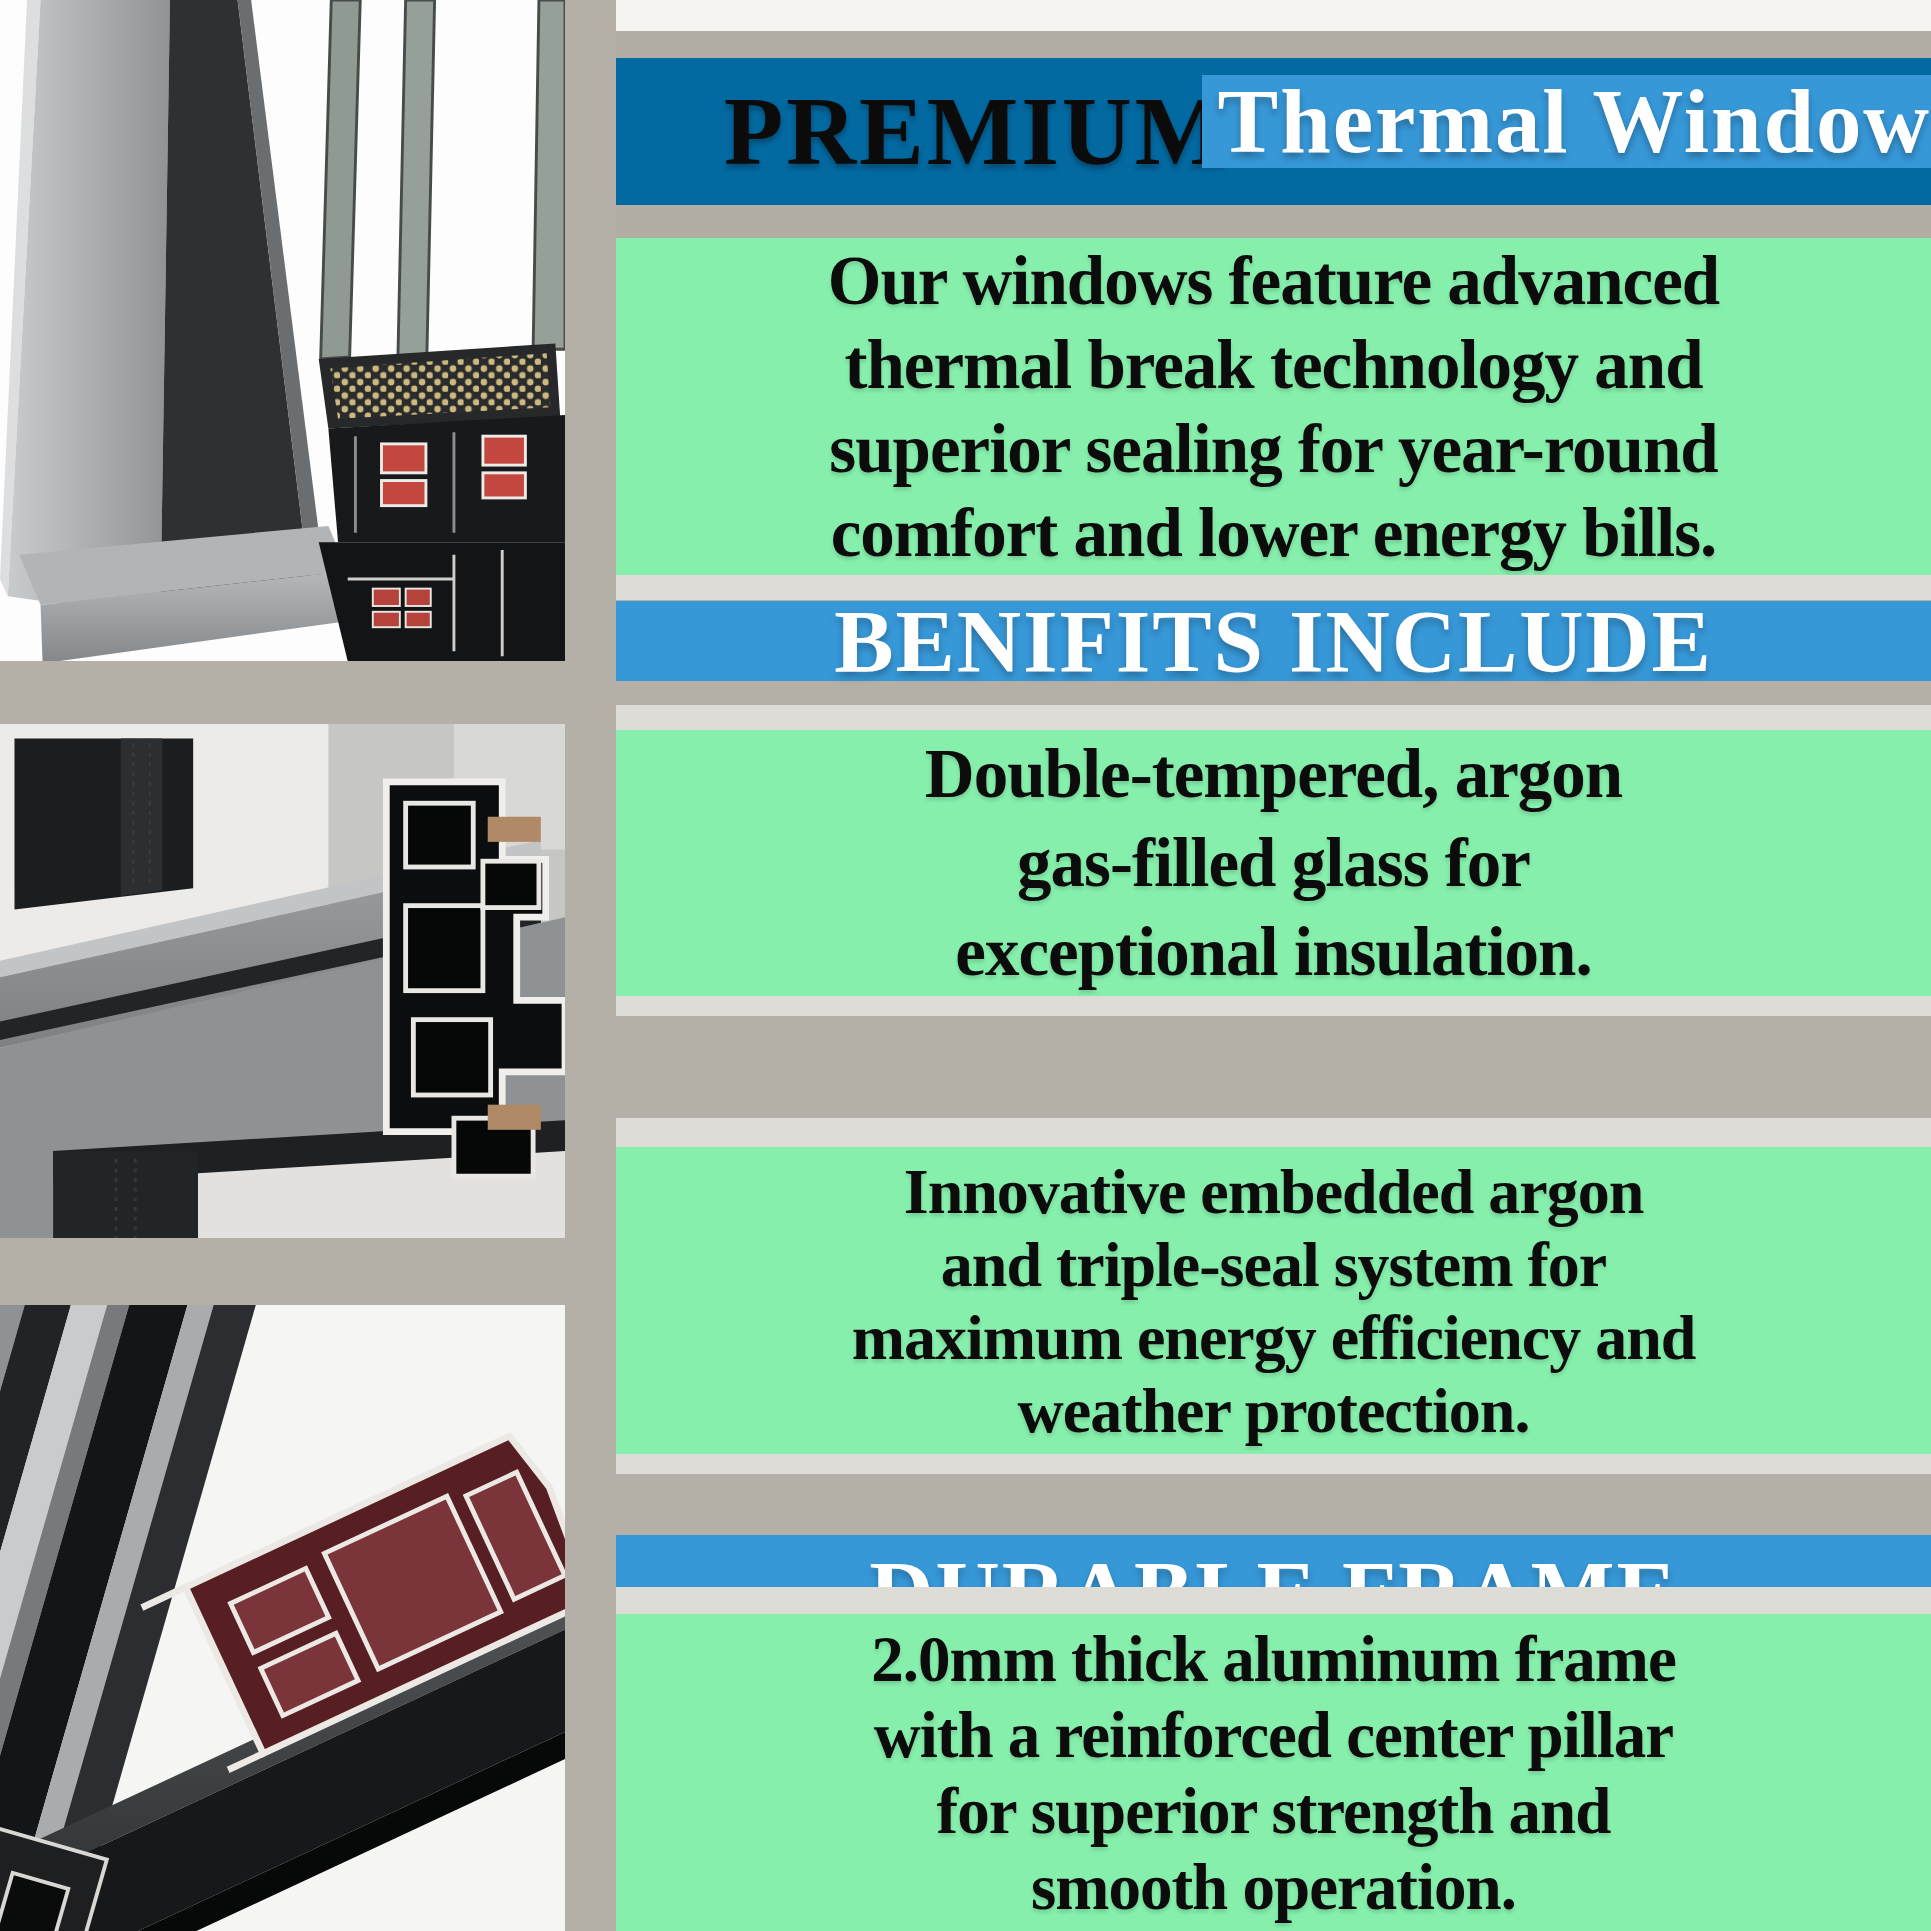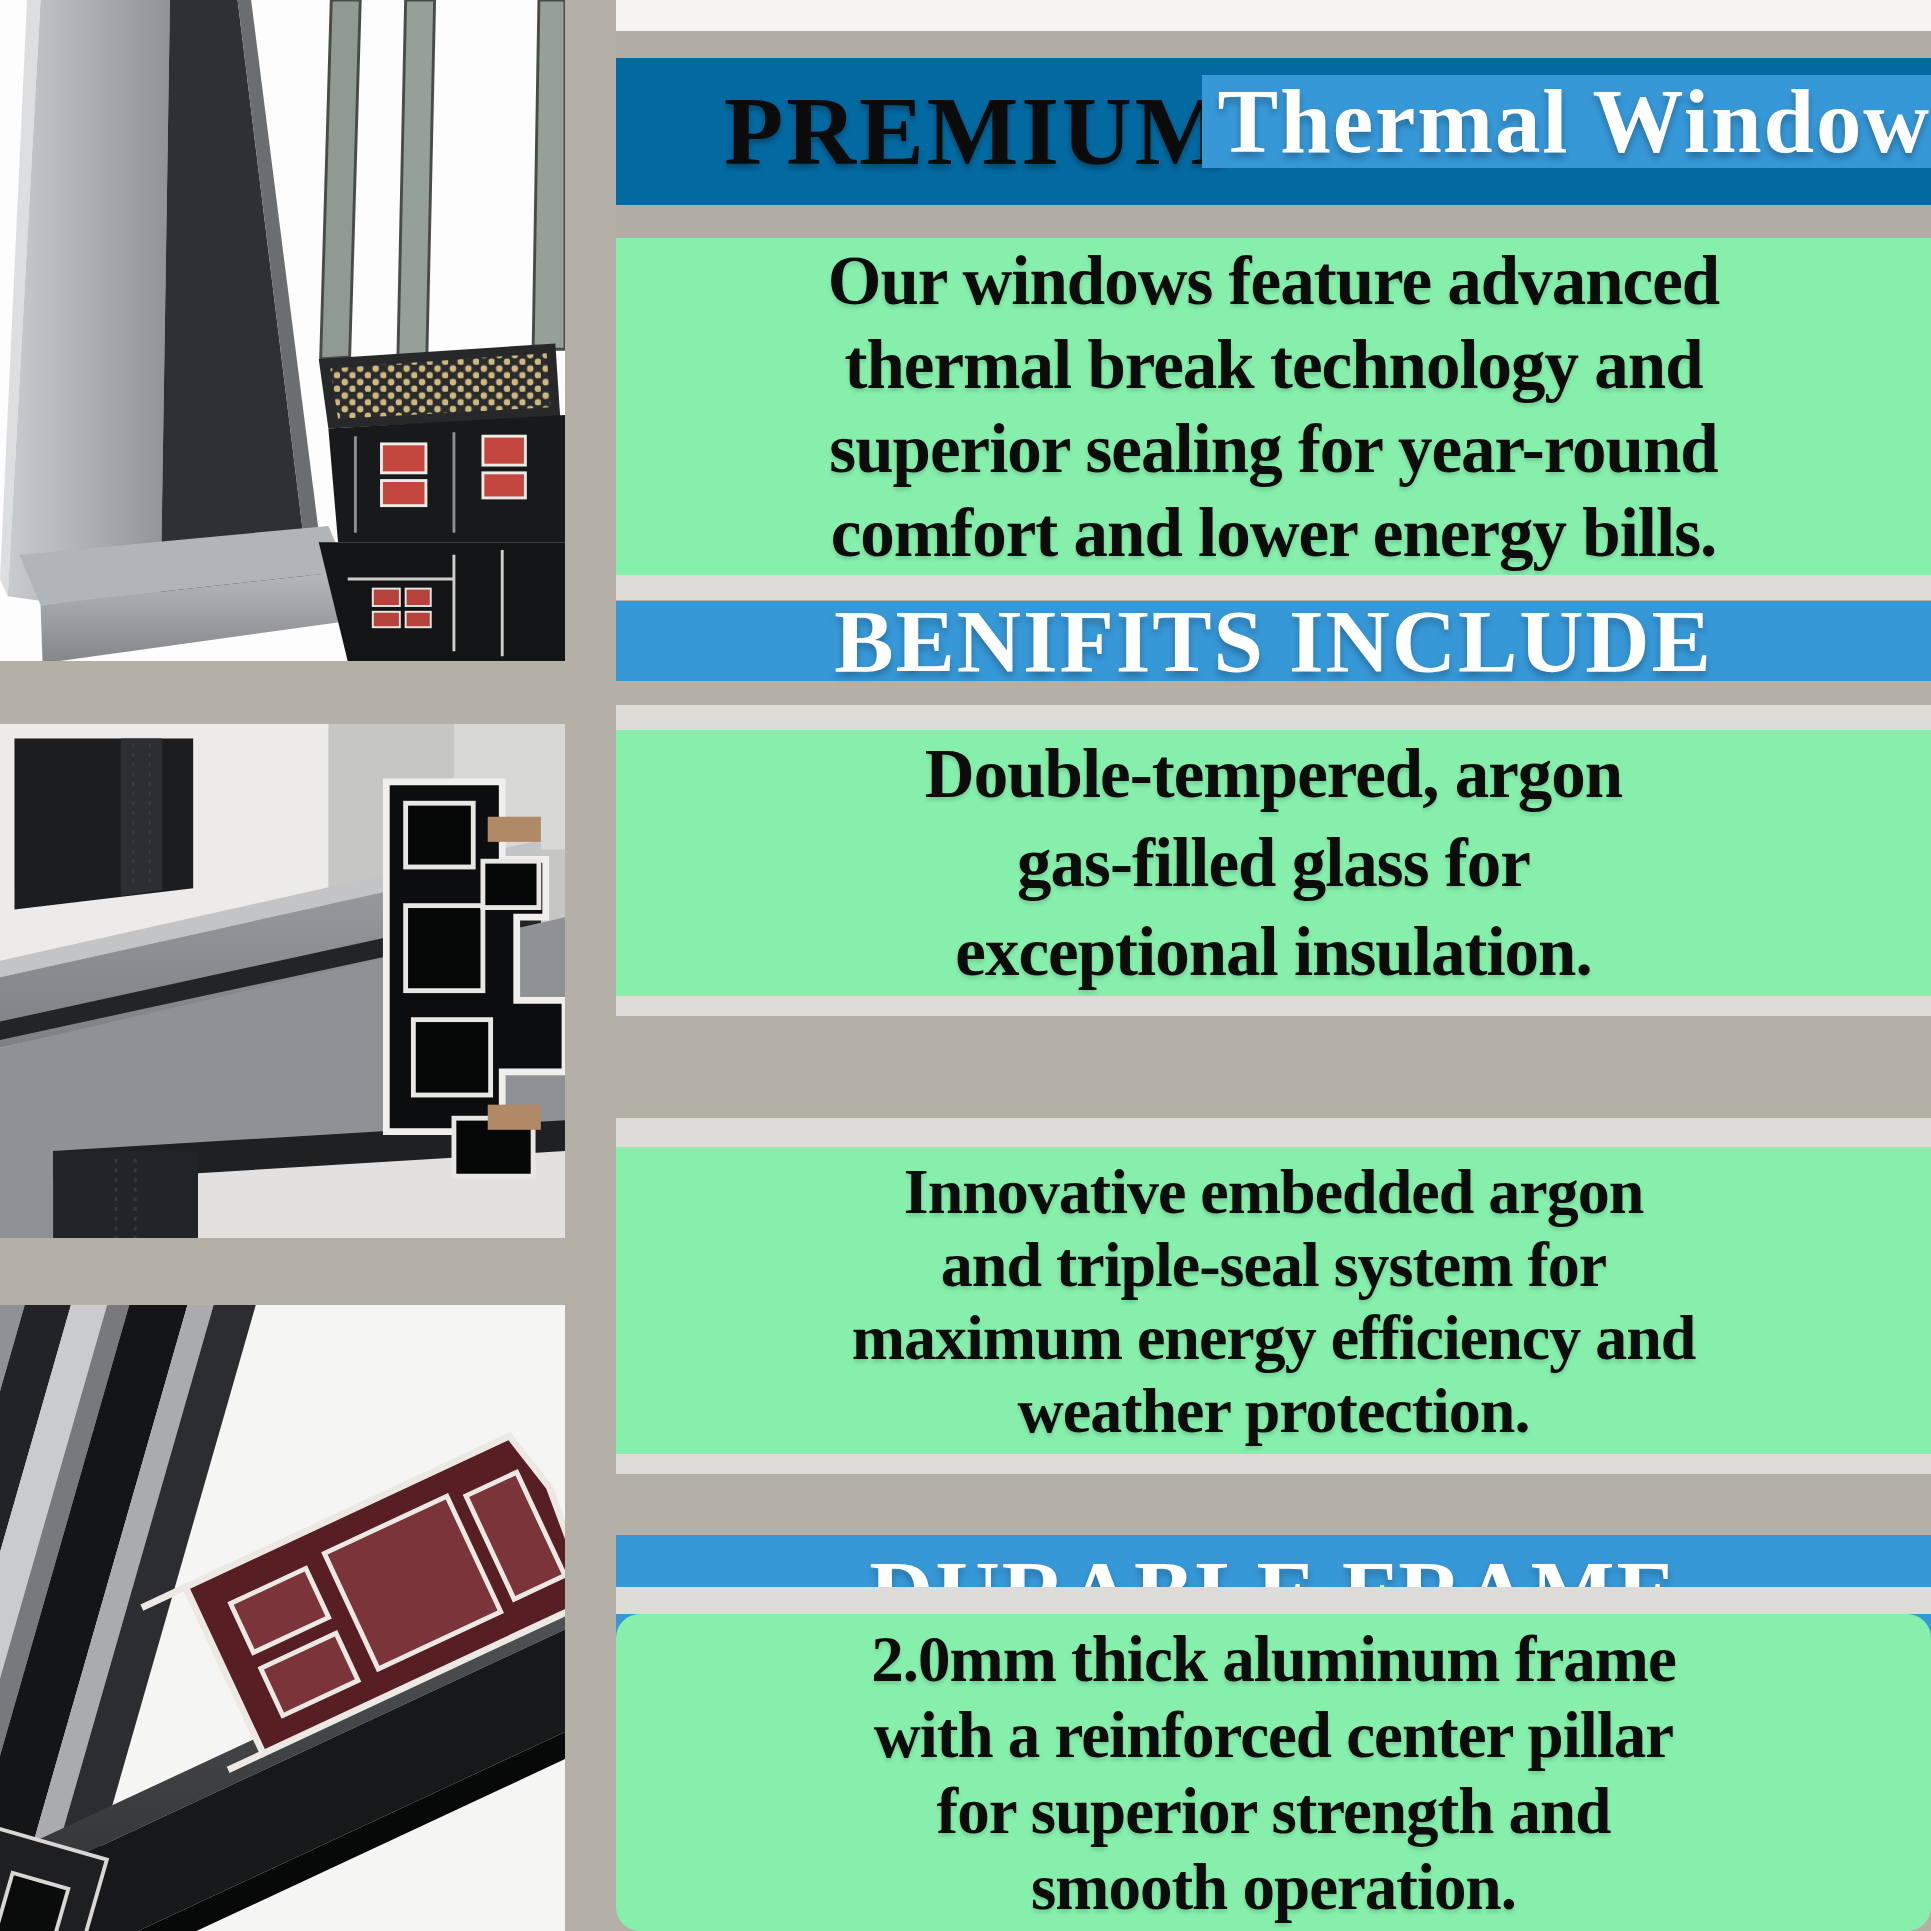--- a/index.html
+++ b/index.html
@@ -252,21 +252,21 @@
     </section>
 
     <div class="abs light-strip" style="top:1454px;height:20px;"></div>
 
     <div class="abs band" style="top:1507px;height:113px;margin-top:28px;">
       <span class="band-title">DURABLE FRAME</span>
     </div>
 
     <div class="abs light-strip" style="top:1587px;height:27px;"></div>
 
-    <section class="abs panel" style="top:1614px;height:317px;border-radius:24px;">
+    <section class="abs panel" style="top:1614px;height:317px;">
       <p class="para para-4">2.0mm thick aluminum frame
 with a reinforced center pillar
 for superior strength and
 smooth operation.</p>
     </section>
 
   </main>
 </div>
 
 

